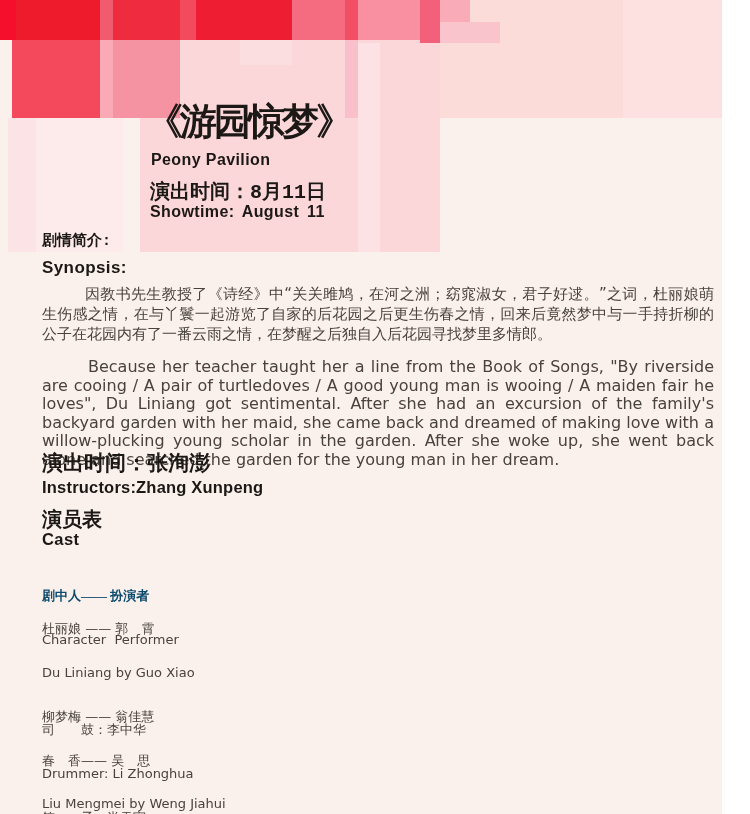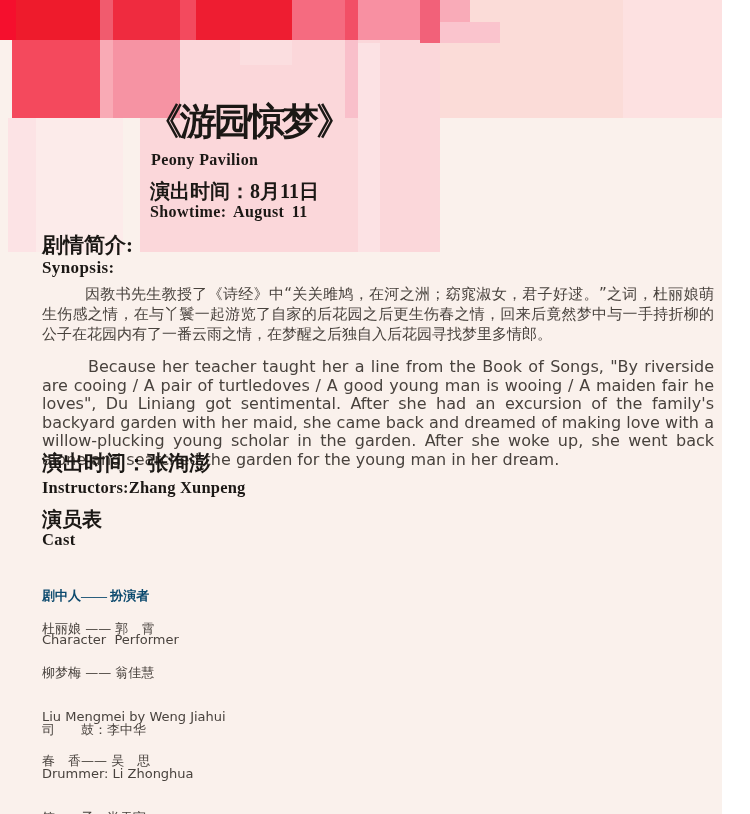--- a/index.html
+++ b/index.html
@@ -27,29 +27,29 @@
   .b12{left:440px;top:22px;width:60px;height:21px;background:var(--pink6,#fac4cd);}
   .b13{left:12px;top:40px;width:88px;height:78px;background:var(--rose2,#f4495d);}
   .b14{left:100px;top:40px;width:13px;height:78px;background:var(--pink3,#f9aab5);}
   .b15{left:113px;top:40px;width:67px;height:78px;background:var(--pink2,#f693a3);}
   .b16{left:345px;top:40px;width:13px;height:78px;background:var(--pink5,#f9bfca);}
   .s1 {left:358px;top:43px;width:22px;height:209px;background:rgba(255,255,255,.28);}
   .s2 {left:240px;top:40px;width:52px;height:25px;background:rgba(255,255,255,.18);}
 
   
   .abs{position:absolute;}
-  .cjk-serif{font-family:Liberation Serif, serif;font-weight:bold;color:var(--ink,#1b1815);}
-  .en-serif{font-family:Liberation Serif, serif;font-weight:bold;color:var(--ink,#1b1815);letter-spacing:.4px;}
+  .cjk-serif{font-family:Liberation Mono, monospace;font-weight:bold;color:var(--ink,#1b1815);}
+  .en-serif{font-family:Liberation Sans, sans-serif;font-weight:bold;color:var(--ink,#1b1815);letter-spacing:.4px;}
 
   .title{left:146px;top:101px;font-size:37px;line-height:42px;font-weight:bold;color:var(--ink,#1b1815);letter-spacing:-3px;font-family:"DejaVu Sans","Liberation Sans",sans-serif;}
   .peony{left:151px;top:151px;font-size:16px;}
   .show-cn{left:150px;top:178px;font-size:20px;}
   .show-en{left:150px;top:203px;font-size:16px;word-spacing:3px;}
 
-  .syn-cn{left:42px;top:231px;font-size:21px;}
+  .syn-cn{left:42px;top:231px;font-size:15px;}
   .syn-en{left:42px;top:258px;font-size:17px;}
   .para{color:var(--text,#48423d);text-align:justify;margin:0;}
   .para-zh{left:42px;top:284px;width:672px;font-size:15px;line-height:20px;text-indent:43px;}
   .para-en{left:42px;top:358px;width:672px;font-size:16px;line-height:18.5px;text-indent:46px;}
 
   .inst-cn{left:42px;top:449px;font-size:21px;}
   .inst-en{left:42px;top:478px;font-size:16.5px;letter-spacing:.2px;}
   .cast-cn{left:42px;top:506px;font-size:20px;}
   .cast-en{left:42px;top:530px;font-size:16.5px;}
 
@@ -106,23 +106,24 @@
   <h2 class="abs cjk-serif cast-cn" style="margin:0;">演员表</h2>
   <h3 class="abs en-serif cast-en" style="margin:0;">Cast</h3>
 
   <div class="abs cast-block cast-cols">
     <div class="bold">剧中人—— 扮演者</div>
     <div>Character  Performer</div>
   </div>
 
   <div class="abs cast-block cast-pairs">
     <div>杜丽娘 —— 郭　霄</div>
+    <div>Du Liniang by Guo Xiao</div>
     <div>柳梦梅 —— 翁佳慧</div>
+    <div>春　香—— 吴　思</div>
     <div>Liu Mengmei by Weng Jiahui</div>
-    <div>春　香—— 吴　思</div>
     
   </div>
 
   <div class="abs cast-block musicians">
     <div>司　　鼓：李中华</div>
     <div>Drummer: Li Zhonghua</div>
     <div>笛　　子：尚天宇</div>
     
   </div>
 

